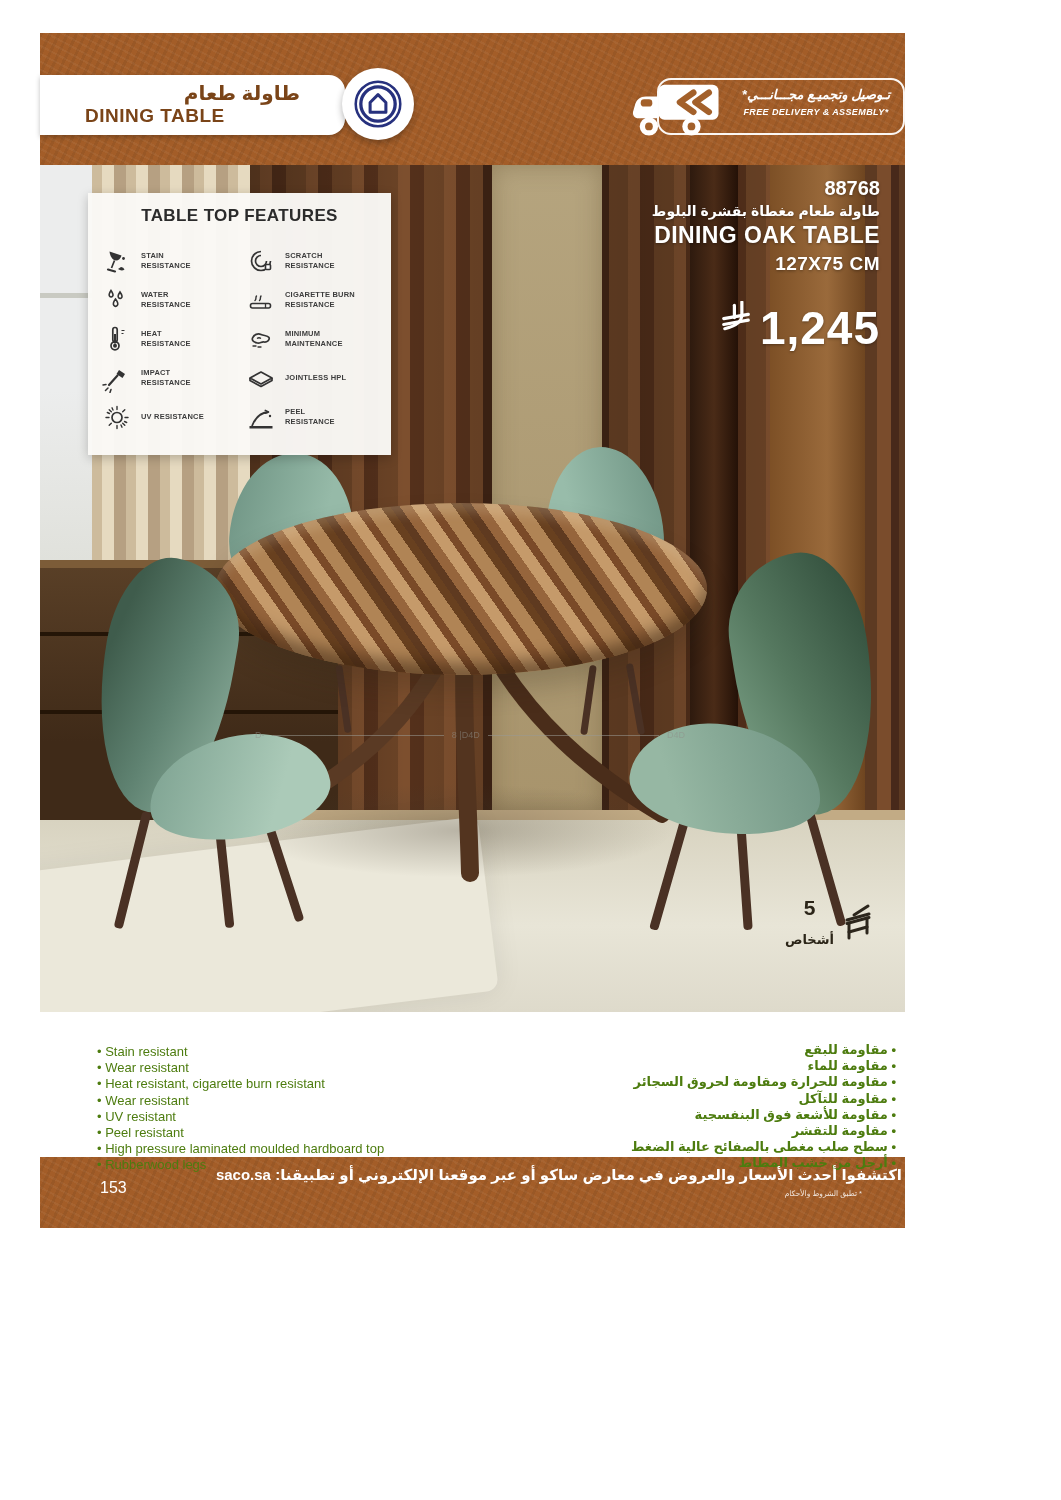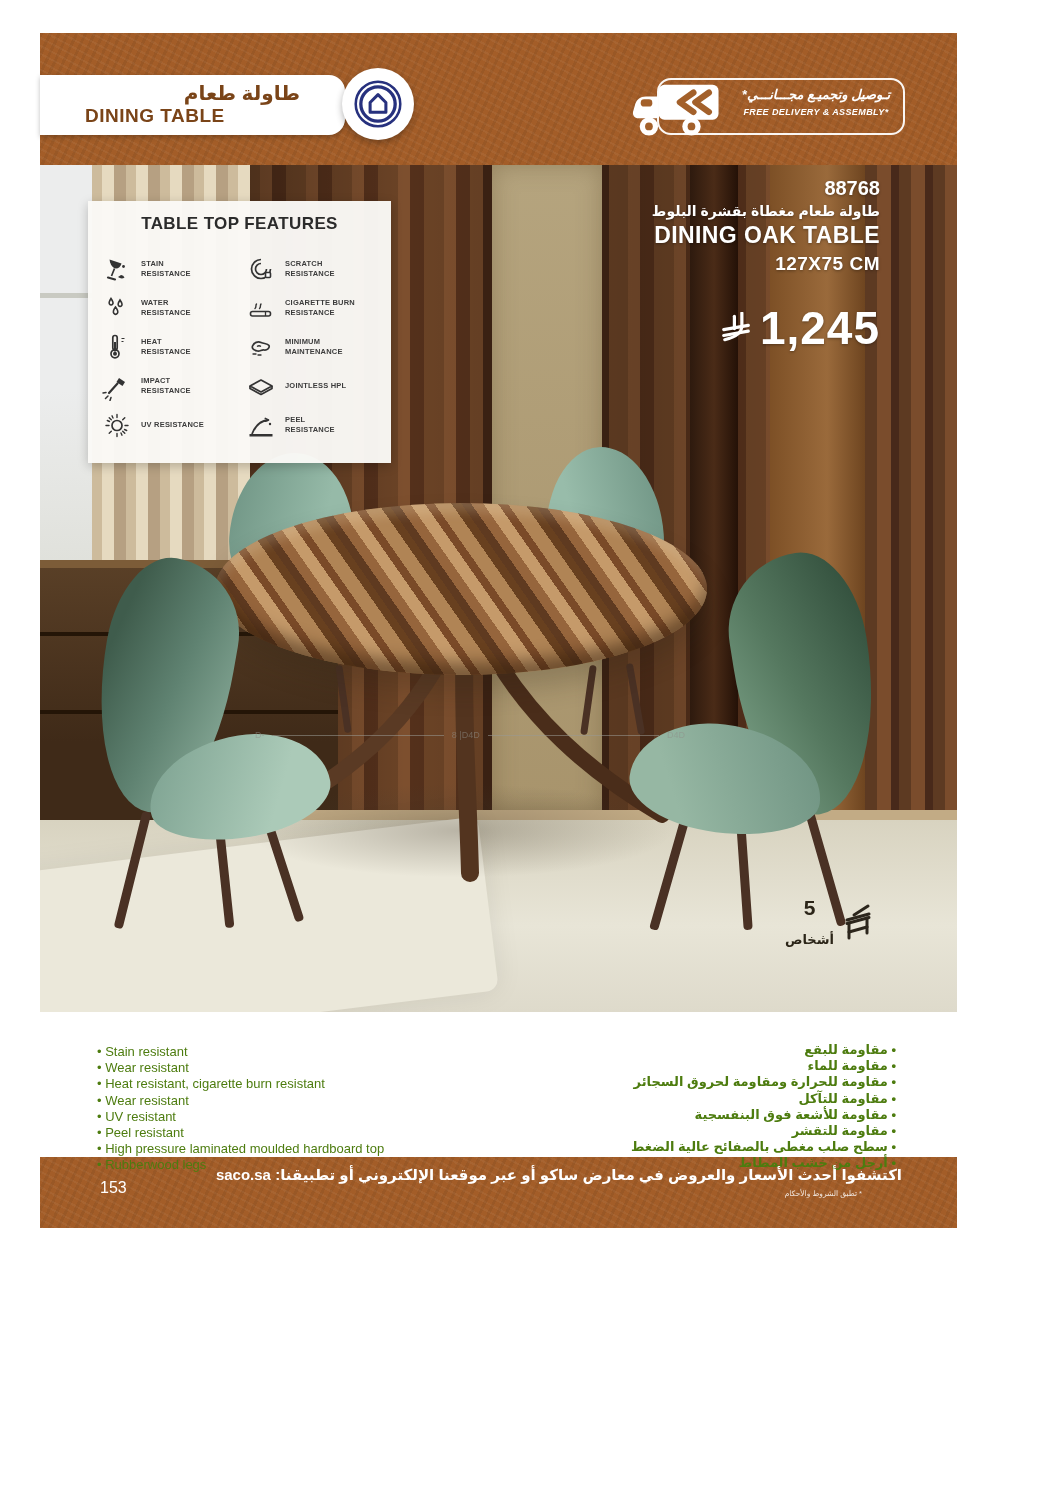--- a/index.html
+++ b/index.html
@@ -1,16 +1,16 @@
 <!DOCTYPE html>
 <html><head>
 <meta charset="utf-8">
 <style>
   html,body{margin:0;padding:0;background:#ffffff;}
-  .canvas{position:relative;width:1061px;height:1500px;background:#ffffff;overflow:hidden;
+  .canvas{position:relative;width:905px;height:1500px;background:#ffffff;overflow:hidden;
           font-family:"Liberation Sans","DejaVu Sans",sans-serif;}
   .leather{position:absolute;left:40px;top:33px;width:917px;height:1195px;
     background-color:#a35d28;
     background-image:
       radial-gradient(ellipse 90px 40px at 15% 20%, rgba(255,255,255,.07), transparent 60%),
       radial-gradient(ellipse 120px 60px at 70% 55%, rgba(0,0,0,.10), transparent 65%),
       radial-gradient(ellipse 80px 50px at 40% 85%, rgba(255,255,255,.05), transparent 60%),
       repeating-linear-gradient(115deg, rgba(0,0,0,.06) 0 3px, transparent 3px 8px),
       repeating-linear-gradient(28deg, rgba(255,255,255,.045) 0 2px, transparent 2px 7px);}
 
@@ -91,39 +91,39 @@
     border-radius:58% 42% 54% 46% / 30% 36% 64% 60%;}
   .cfr-seat{position:absolute;left:5px;top:172px;width:192px;height:108px;transform:rotate(7deg);
     background:linear-gradient(245deg,#6d9180,#96b7a3 75%);
     border-radius:46% 54% 52% 48% / 58% 62% 38% 42%;}
 
   .watermark{position:absolute;left:215px;top:565px;width:430px;display:flex;align-items:center;
     gap:8px;color:#8f8f89;opacity:.55;font-size:9px;}
   .wm-line{flex:1;border-top:1px solid #9a9a94;}
 
   
-  .features-panel{position:absolute;left:48px;top:36px;width:303px;height:262px;
+  .features-panel{position:absolute;left:48px;top:28px;width:303px;height:262px;
     background:rgba(250,249,246,.97);box-shadow:0 3px 10px rgba(0,0,0,.22);}
   .fp-title{margin-top:13px;text-align:center;font-size:17px;font-weight:bold;color:#2b2b2b;letter-spacing:.4px;}
   .fp-col{position:absolute;top:48px;}
   .fp-col-left{left:14px;width:132px;}
   .fp-col-right{left:158px;width:140px;}
   .fp-item{display:flex;align-items:center;height:39px;}
   .fp-icon{width:32px;height:30px;flex:0 0 32px;display:flex;align-items:center;}
   .fp-label{font-size:7.5px;font-weight:bold;color:#3c3c3c;line-height:1.3;letter-spacing:.2px;
     padding-left:7px;max-width:72px;}
 
   
   .product-info{position:absolute;right:77px;top:12px;text-align:right;color:#fff;
     text-shadow:0 1px 3px rgba(0,0,0,.35);}
   .pi-sku{font-size:20px;font-weight:bold;}
   .pi-ar{font-size:14px;font-weight:bold;direction:rtl;margin-top:3px;}
   .pi-en{font-size:23px;font-weight:bold;letter-spacing:.4px;margin-top:3px;}
   .pi-size{font-size:19px;font-weight:bold;margin-top:4px;letter-spacing:.5px;}
-  .pi-price{margin-top:26px;display:flex;justify-content:flex-end;align-items:center;gap:10px;}
+  .pi-price{margin-top:26px;display:flex;justify-content:flex-end;gap:10px;}
   .pi-amount{font-size:46px;font-weight:bold;letter-spacing:1px;}
 
   .persons-badge{position:absolute;left:745px;top:732px;display:flex;align-items:center;gap:7px;color:#2b2518;}
   .pb-col{text-align:center;}
   .pb-count{font-size:21px;font-weight:bold;line-height:1;}
   .pb-label{font-size:13px;font-weight:bold;direction:rtl;margin-top:14px;}
 
   
   .white-section{position:absolute;left:0;top:979px;width:917px;height:145px;background:#ffffff;}
   .bullets{list-style:none;margin:11px;padding:0;font-size:13px;color:#4d7c0f;line-height:16.2px;}

